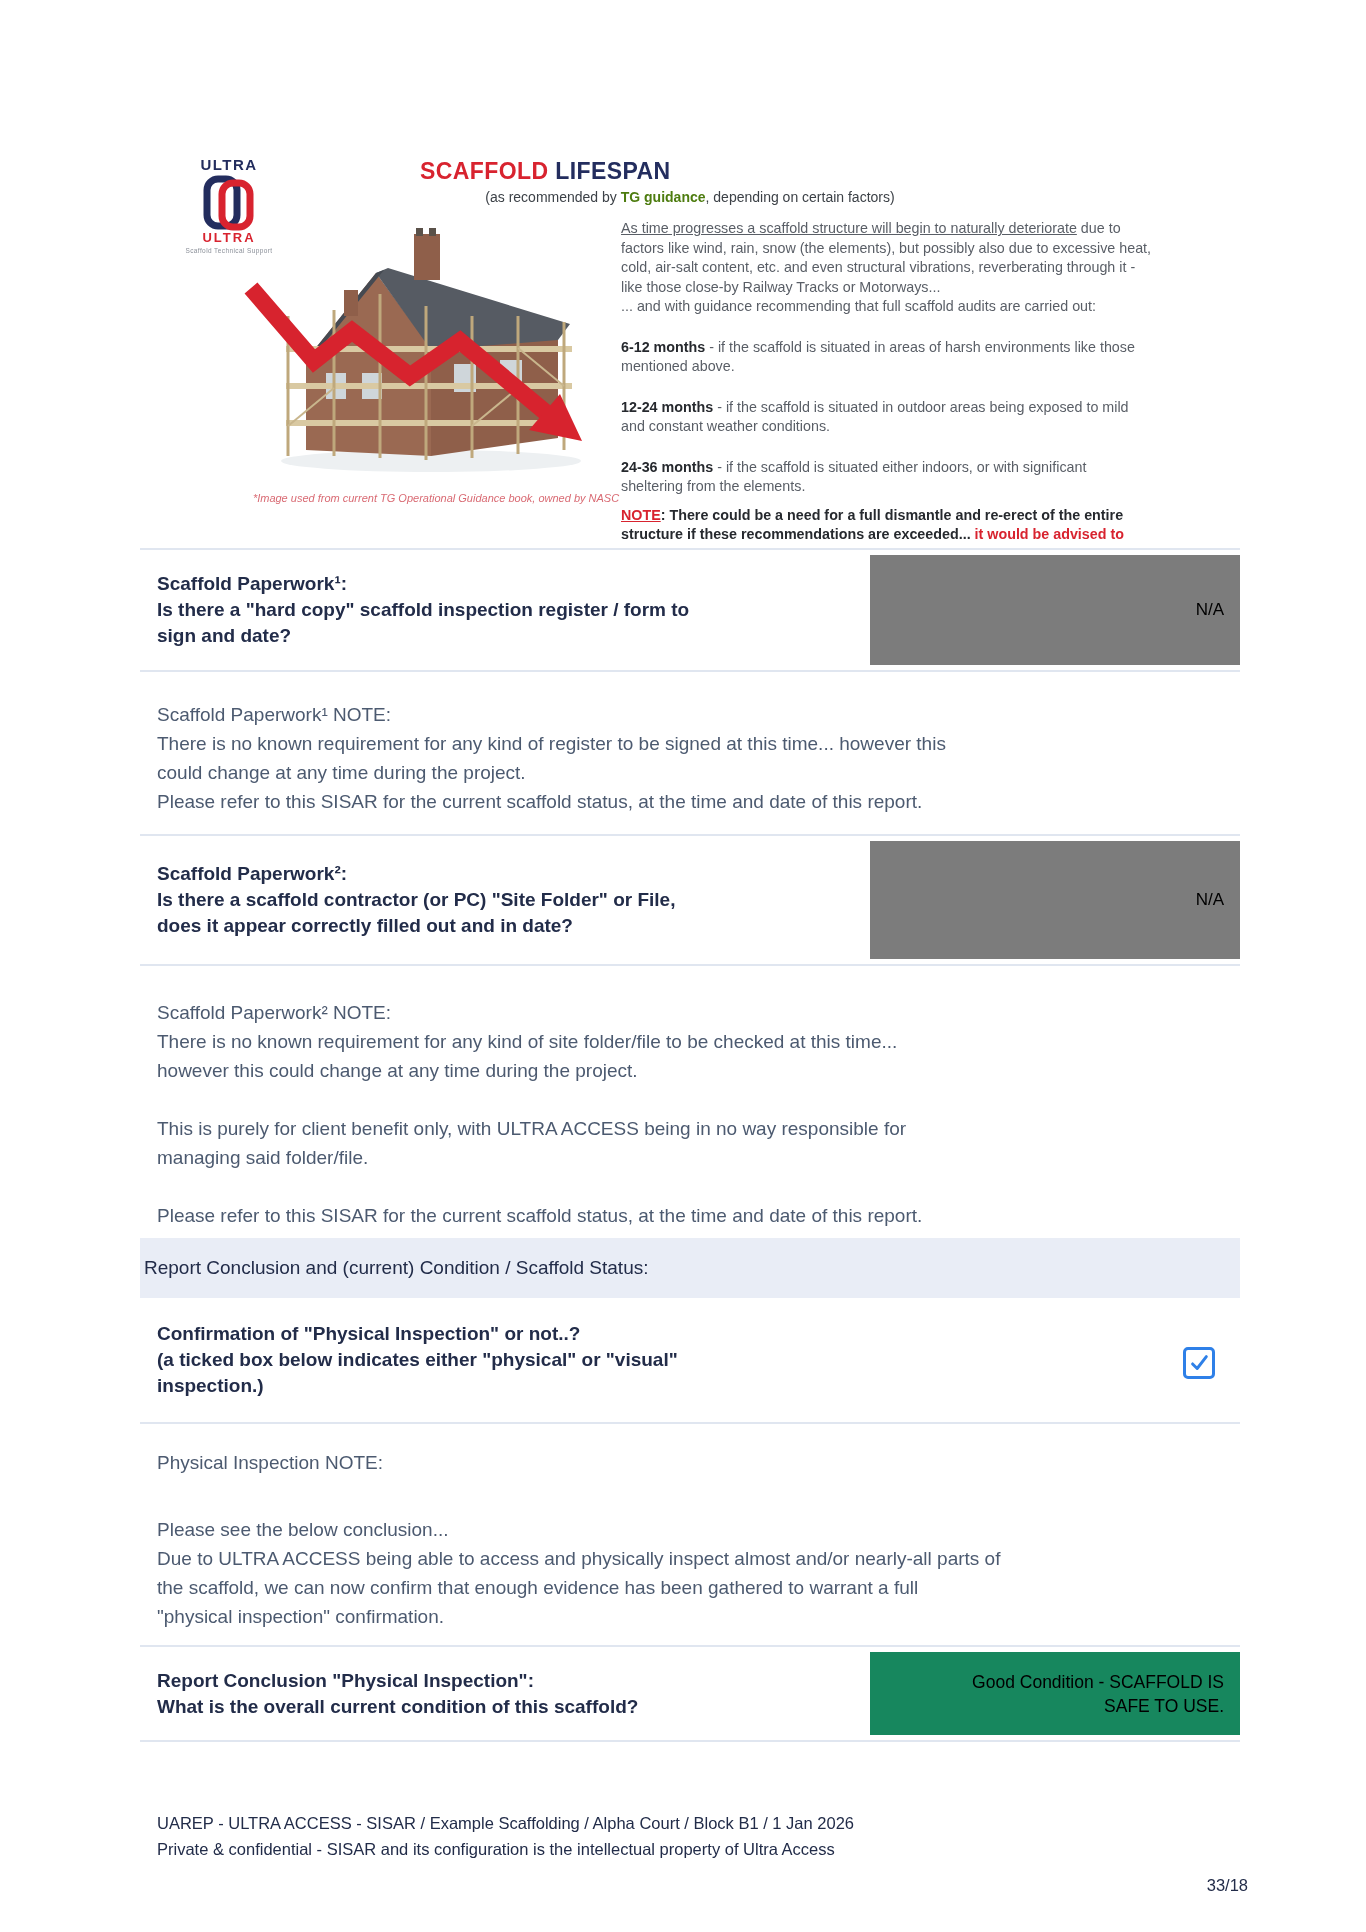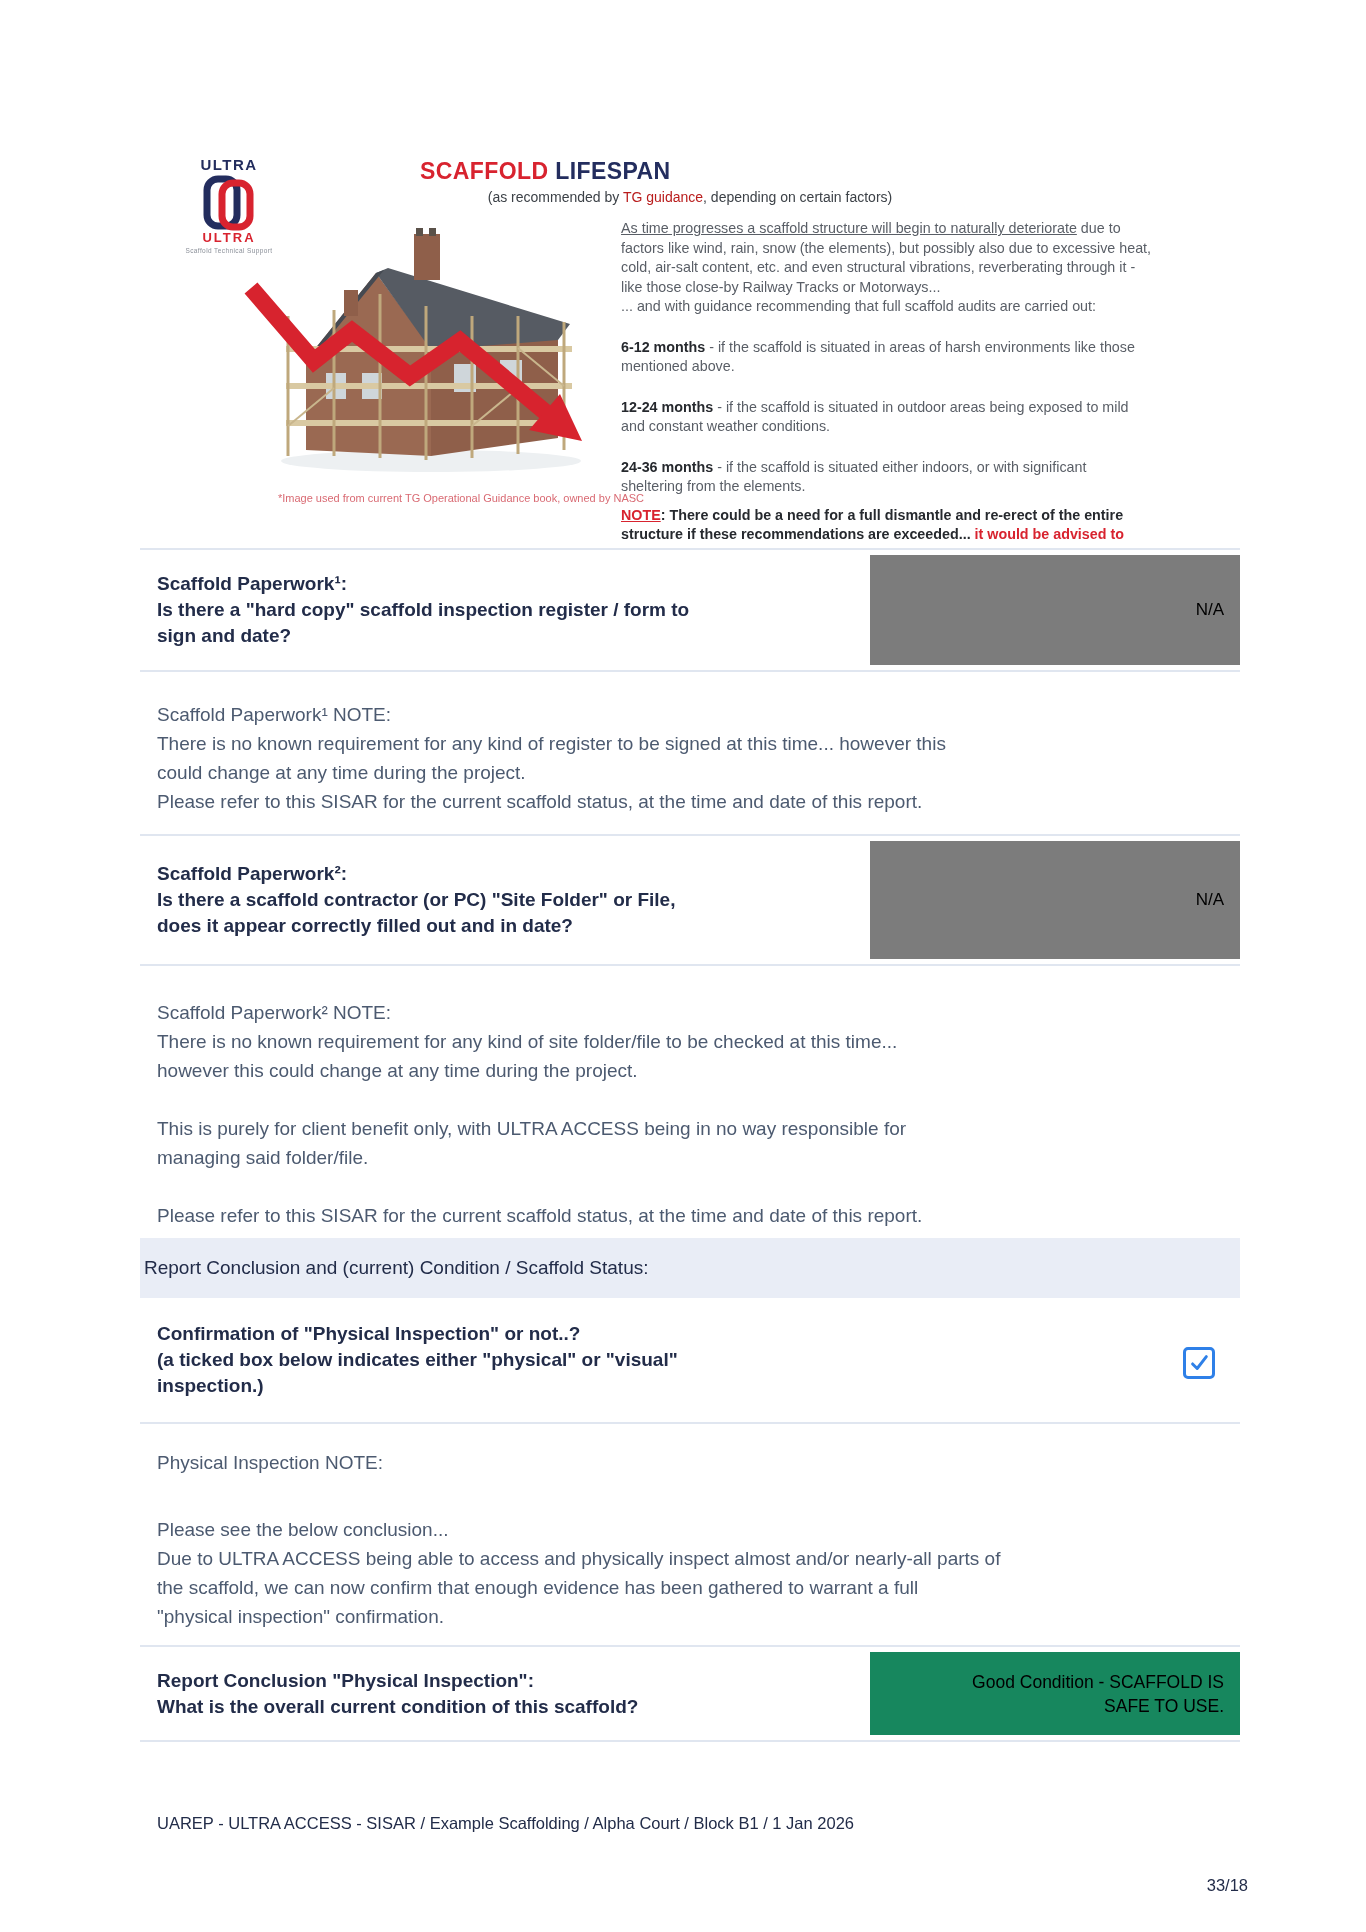--- a/index.html
+++ b/index.html
@@ -12,25 +12,25 @@
   .logo-mark{margin:1px auto 0;width:56px;height:58px;}
   .logo-access{color:#d8232f;font-weight:bold;font-size:13px;letter-spacing:2px;margin-top:-2px;}
   .logo-tag{color:#8a8f98;font-size:6.5px;margin-top:2px;letter-spacing:.4px;}
 
   .hero-title{position:absolute;left:420px;top:158px;width:540px;text-align:left;
               font-size:23px;font-weight:700;letter-spacing:.4px;}
   .hero-title .red{color:#d8232f}
   .hero-title .blue{color:#232d5e}
   .hero-subtitle{position:absolute;left:340px;top:189px;width:700px;text-align:center;
                  font-size:14px;color:#3c4147;}
-  .hero-subtitle .b{font-weight:normal;color:#b91c1c;}
+  .hero-subtitle .b{font-weight:bold;color:#4d7c0f;}
 
   .house{position:absolute;left:226px;top:198px;width:368px;height:292px;}
-  .caption{position:absolute;left:228px;top:492px;width:416px;text-align:right;
-           font-size:11px;color:#d96a73;}
+  .caption{position:absolute;left:228px;top:492px;width:416px;text-align:center;
+           font-size:11px;color:#d96a73;font-style:italic;}
 
   .hero-col{position:absolute;left:621px;top:219px;width:600px;font-size:14.3px;
             line-height:19.5px;color:#595e66;}
   .pre{white-space:pre-line;}
   .intro-underline{text-decoration:underline;}
   .bullet{margin-top:21px;}
   .bullet .term{font-weight:bold;color:#26292e;}
   .hero-note{margin-top:9px;font-weight:bold;color:#26292e;}
   .hero-note .note-label{color:#d8232f;text-decoration:underline;}
   .hero-note .note-red{color:#d8232f;}
@@ -225,16 +225,17 @@
       <div class="pre">What is the overall current condition of this scaffold?</div>
     </div>
     <div class="answer-box answer-green">
       <span class="pre">Good Condition - SCAFFOLD IS
 SAFE TO USE.</span>
     </div>
   </div>
 
   <div class="footer">
     <div>UAREP - ULTRA ACCESS - SISAR / Example Scaffolding / Alpha Court / Block B1 / 1 Jan 2026</div>
+    <div>Private &amp; confidential - SISAR and its configuration is the intellectual property of Ultra Access</div>
   </div>
   <div class="page-num">33/18</div>
 
 </div>
 
 </body></html>

